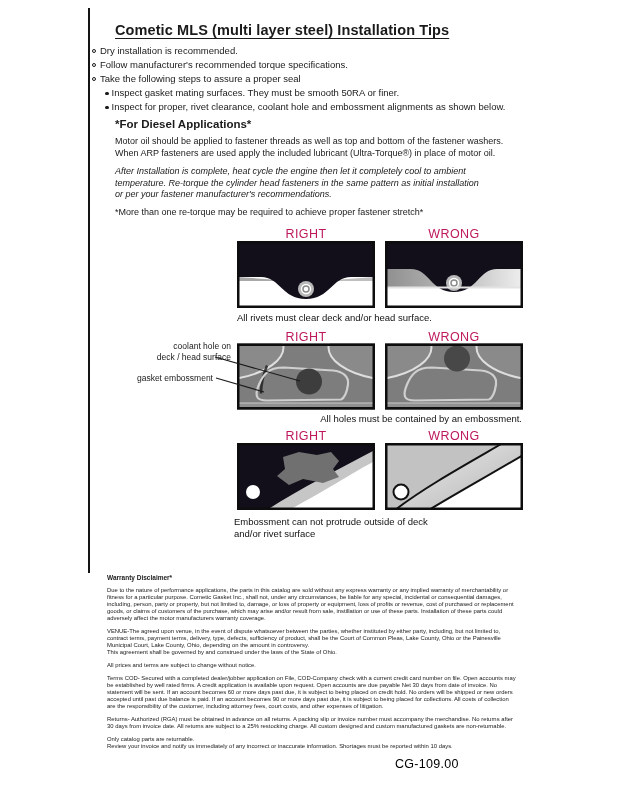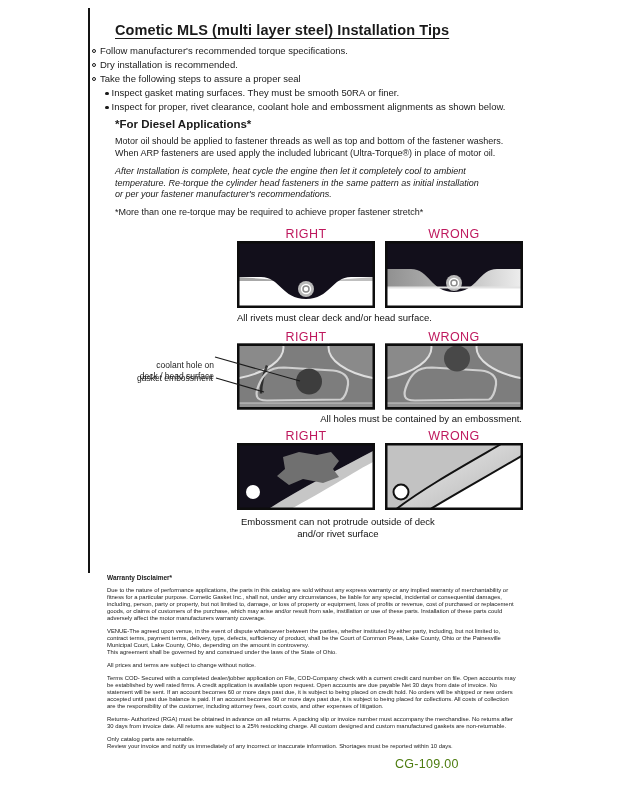--- a/index.html
+++ b/index.html
@@ -54,34 +54,34 @@
   .dia-box { width:138px; height:67px; }
   .dia-box svg { display:block; width:138px; height:67px; }
   .caption { font-size:9.5px; line-height:12px; color:#111; }
 
   .ann { font-size:8.5px; line-height:10.5px; text-align:right; width:108px; }
 
   .disclaimer { left:107px; top:574px; width:411px; }
   .disc-heading { font-size:6.5px; font-weight:bold; margin-bottom:6px; }
   .disc-block { font-size:5.9px; line-height:7px; margin-bottom:6px; text-align:left; }
 
-  .page-code { left:395px; top:757px; font-size:12.5px; letter-spacing:.3px; color:#4d7c0f; white-space:nowrap; }
+  .page-code { left:395px; top:757px; font-size:12.5px; letter-spacing:.3px; color:#000000; white-space:nowrap; }
 
   svg .frame { fill:none; stroke:#0d0d0d; stroke-width:2.5; }
 </style>
 </head>
 <body>
 
 <div class="abs left-rule"></div>
 
 <div class="abs page-title">Cometic MLS (multi layer steel) Installation Tips</div>
 
 <div class="abs bullets">
+  <div class="b-row"><span class="marker-circle"></span><span>Dry installation is recommended.</span></div>
   <div class="b-row"><span class="marker-circle"></span><span>Follow manufacturer's recommended torque specifications.</span></div>
-  <div class="b-row"><span class="marker-circle"></span><span>Dry installation is recommended.</span></div>
   <div class="b-row"><span class="marker-circle"></span><span>Take the following steps to assure a proper seal</span></div>
   <div class="b-row b-sub"><span class="marker-dot"></span><span>Inspect gasket mating surfaces.  They must be smooth 50RA or finer.</span></div>
   <div class="b-row b-sub"><span class="marker-dot"></span><span>Inspect for proper, rivet clearance, coolant hole and embossment alignments as shown below.</span></div>
 </div>
 
 <div class="abs diesel-heading">*For Diesel Applications*</div>
 <div class="abs para para-1">
   <div>Motor oil should be applied to fastener threads as well as top and bottom of the fastener washers.</div>
   <div>When ARP fasteners are used apply the included lubricant (Ultra-Torque®) in place of motor oil.</div>
 </div>
@@ -124,21 +124,21 @@
     <circle cx="69" cy="42" r="3" fill="#ffffff" stroke="#8a8a8a" stroke-width="1.5"></circle>
     <line x1="0" y1="46.5" x2="138" y2="46.5" stroke="#e3e3e3" stroke-width="1.8"></line>
     <rect class="frame" x="1.25" y="1.25" width="135.5" height="64.5"></rect>
   </svg>
 </div>
 <div class="abs caption" style="left:237px; top:312px;">All rivets must clear deck and/or head surface.</div>
 
 <div class="abs rw-label" style="left:237px; top:330px;">RIGHT</div>
 <div class="abs rw-label" style="left:385px; top:330px;">WRONG</div>
 
-<div class="abs ann" style="left:106px; top:341px;margin-top:19px;">
+<div class="abs ann" style="left:123px; top:341px;">
   <div>coolant hole on</div>
   <div>deck / head surface</div>
 </div>
 <div class="abs ann" style="left:105px; top:373px;">
   <div>gasket embossment</div>
 </div>
 
 <div class="abs dia-box" style="left:237px; top:343px;">
   <svg viewBox="0 0 138 66">
     <rect width="138" height="66" fill="#7d7d7d"></rect>
@@ -193,21 +193,21 @@
     </defs>
     <rect width="138" height="67" fill="#ffffff"></rect>
     <path d="M0,0 H118 C80,22 40,44 10,67 H0 Z" fill="#c2c2c2"></path>
     <path d="M118,0 H138 V12 C108,30 72,50 44,67 H10 C40,44 80,22 118,0 Z" fill="url(#g3)"></path>
     <path d="M118,0 C80,22 40,44 10,67" fill="none" stroke="#111111" stroke-width="2"></path>
     <path d="M138,12 C108,30 72,50 44,67" fill="none" stroke="#111111" stroke-width="2"></path>
     <circle cx="16" cy="49" r="7.5" fill="#ffffff" stroke="#111111" stroke-width="2"></circle>
     <rect class="frame" x="1.25" y="1.25" width="135.5" height="64.5"></rect>
   </svg>
 </div>
-<div class="abs caption" style="left:241px; top:516px;text-align:center;">
+<div class="abs caption" style="left:234px; top:516px;">
   <div>Embossment can not protrude outside of deck</div>
   <div>and/or rivet surface</div>
 </div>
 
 <svg class="abs" style="left:0; top:0; width:618px; height:800px; pointer-events:none;" viewBox="0 0 618 800">
   <line x1="215" y1="357" x2="300" y2="381" stroke="#1a1a1a" stroke-width="1.1"></line>
   <line x1="216" y1="378" x2="264" y2="392" stroke="#1a1a1a" stroke-width="1.1"></line>
 </svg>
 
 <div class="abs disclaimer">

